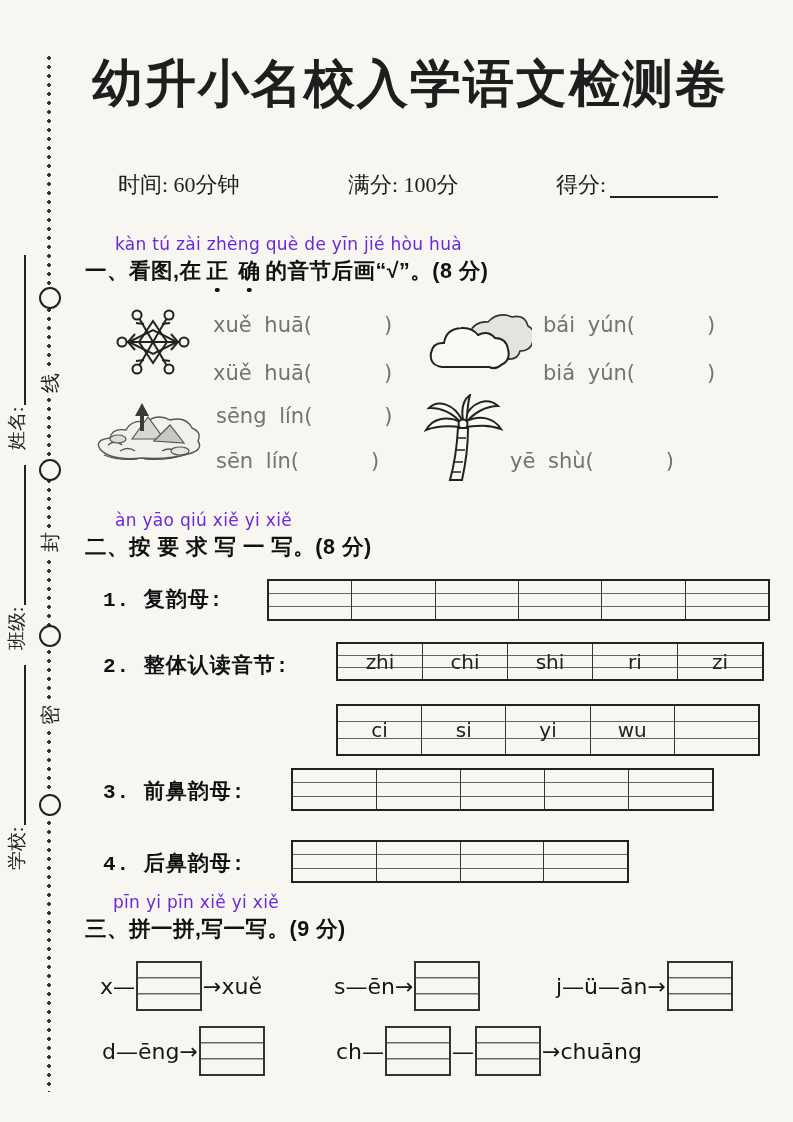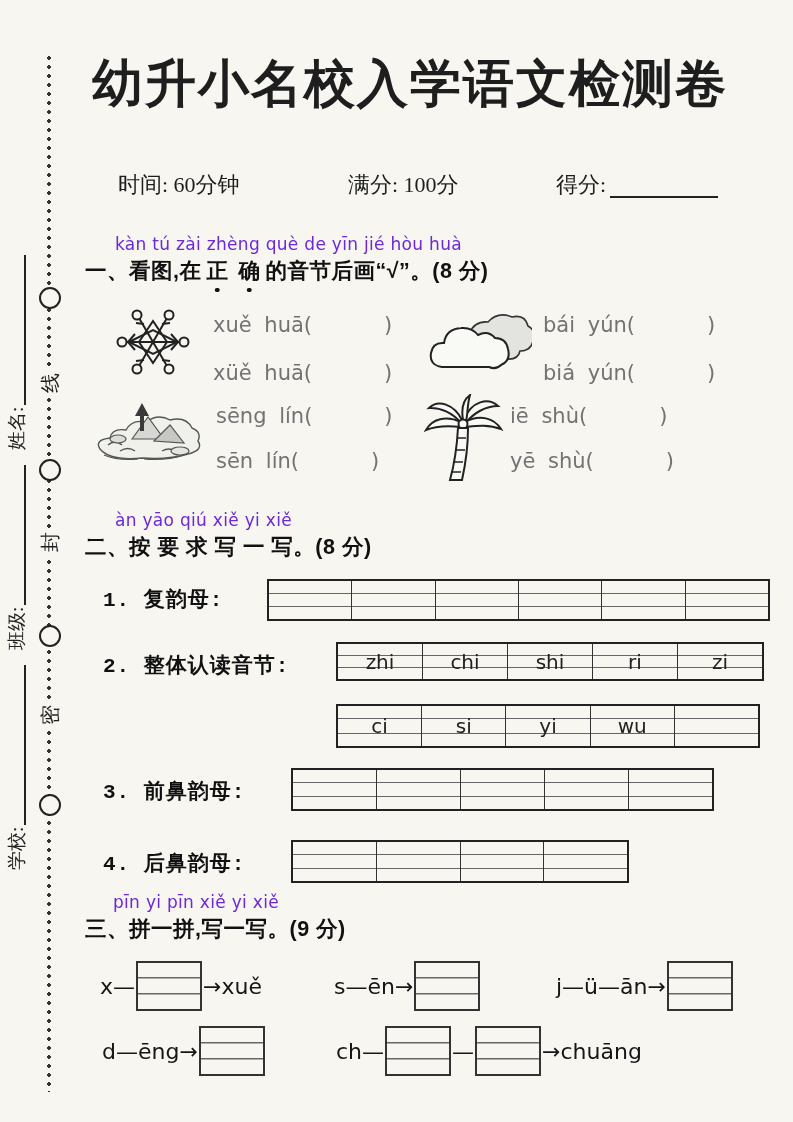--- a/index.html
+++ b/index.html
@@ -141,21 +141,20 @@
       <path d="M40 25 C48 7 64 3 74 12 C62 12 49 19 42 29 Z"></path>
       <path d="M37 28 C22 21 8 25 2 36 C14 31 28 32 37 33 Z"></path>
       <path d="M41 28 C56 20 70 24 77 35 C64 30 51 32 42 33 Z"></path>
       <path d="M39 26 C37 14 39 6 46 1 C43 11 44 20 42 27 Z"></path>
       <circle cx="39" cy="30" r="4.5"></circle>
       <path d="M34 34 C33 52 31 68 26 86 L38 86 C42 68 44 52 44 34 Z"></path>
     </g>
     <path d="M33 44 L42 44 M31 56 L41 56 M29 68 L39 68 M27 78 L37 78" stroke="#222" stroke-width="1.6"></path>
   </svg>
 
-  <div class="opt" style="left:510px;top:404px"><span>iē shù</span><span class="par"><span>(</span><span class="gap"></span><span>)</span></span></div>
   <div class="opt" style="left:510px;top:449px"><span>yē shù</span><span class="par"><span>(</span><span class="gap"></span><span>)</span></span></div>
 
   <div class="pinyin-line" style="left:115px;top:510px">àn yāo qiú xiě yi xiě</div>
   <div class="sec-head" style="left:85px;top:532px">二、按 要 求 写 一 写。(8 分)</div>
 
   <div class="item-label" style="left:103px;top:585px">1. 复韵母:</div>
   <div class="pgrid" style="left:220px;top:579px;width:503px;height:42px">
       <div class="cell"></div>
       <div class="cell"></div>
       <div class="cell"></div>
@@ -165,21 +164,21 @@
     </div>
 
   <div class="item-label" style="left:103px;top:651px">2. 整体认读音节:</div>
   <div class="pgrid" style="left:289px;top:642px;width:428px;height:39px">
       <div class="cell">zhi</div>
       <div class="cell">chi</div>
       <div class="cell">shi</div>
       <div class="cell">ri</div>
       <div class="cell">zi</div>
     </div>
-  <div class="pgrid" style="left:289px;top:704px;width:424px;height:44px">
+  <div class="pgrid" style="left:289px;top:704px;width:424px;height:52px">
       <div class="cell">ci</div>
       <div class="cell">si</div>
       <div class="cell">yi</div>
       <div class="cell">wu</div>
       <div class="cell"></div>
     </div>
 
   <div class="item-label" style="left:103px;top:777px">3. 前鼻韵母:</div>
   <div class="pgrid" style="left:244px;top:768px;width:423px;height:43px">
       <div class="cell"></div>

